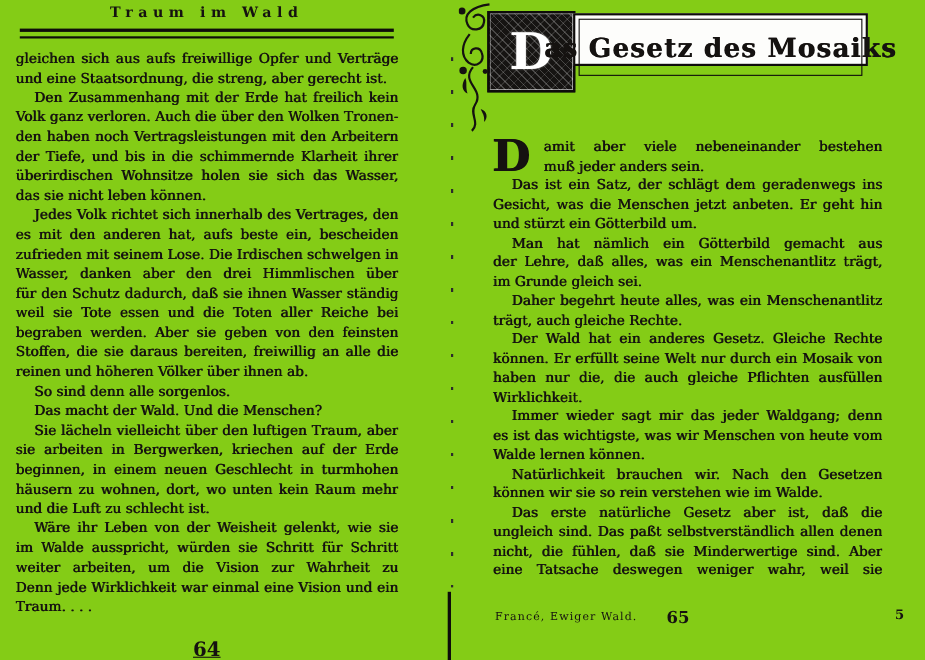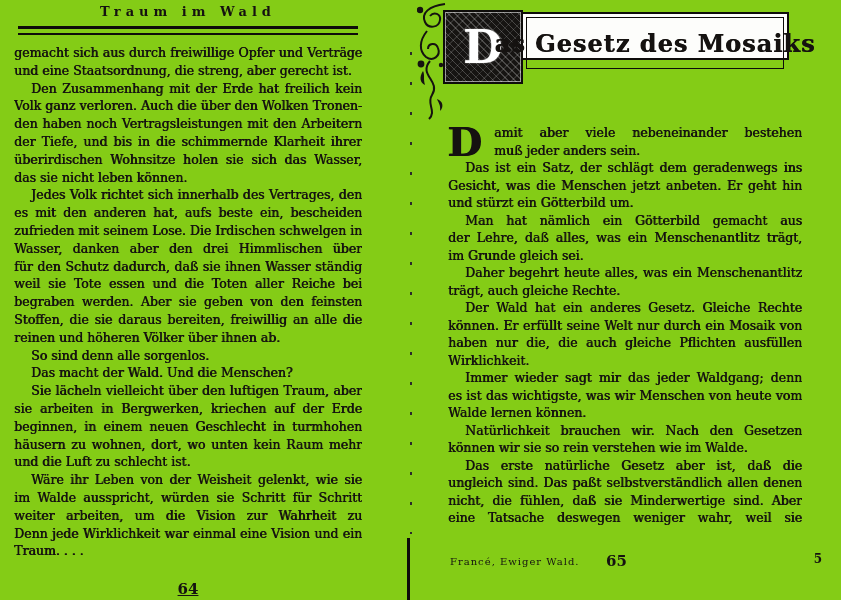--- a/index.html
+++ b/index.html
@@ -18,21 +18,21 @@
     margin:4px 4px 0 4px; height:4px;
     border-top:3px solid #0e0c0a; border-bottom:2px solid #0e0c0a;
   }
   .body-text { margin-top:9px; font-size:12.5px; line-height:17.8px;
     text-shadow:0.6px 0 currentColor; }
   .ln { text-align:justify; text-align-last:justify; height:17.8px; overflow:hidden; }
   .ln.end { text-align-last:left; }
   .ln.ind { text-indent:17px; }
   .pagenum-left {
     position:absolute; left:14px; top:580px; width:348px; text-align:center;
-    font-size:15px; font-weight:700;text-decoration:underline;
+    font-size:18px; font-weight:700;text-decoration:underline;
   }
   
   .gutter-dots {
     position:absolute; left:410px; top:52px; width:2px; height:482px;
     background:repeating-linear-gradient(to bottom,#2b2b2b 0 3px,transparent 3px 30px);
   }
   .gutter-line { position:absolute; left:407px; top:538px; width:3px; height:62px; background:#0e0c0a; }
   
   .page-right { position:absolute; left:448px; top:4px; width:354px; }
   .chapter-head { position:relative; height:120px; }
@@ -80,21 +80,21 @@
 </style>
 </head>
 <body>
 
 <div class="sheet">
 
   <div class="page-left">
     <div class="running-header">Traum im Wald</div>
     <div class="header-rule"></div>
     <div class="body-text">
-      <div class="ln">gemacht sich aus durch freiwillige Opfer und Verträge</div>
+      <div class="ln">gleichen sich aus aufs freiwillige Opfer und Verträge</div>
       <div class="ln end">und eine Staatsordnung, die streng, aber gerecht ist.</div>
       <div class="ln ind">Den Zusammenhang mit der Erde hat freilich kein</div>
       <div class="ln">Volk ganz verloren. Auch die über den Wolken Tronen-</div>
       <div class="ln">den haben noch Vertragsleistungen mit den Arbeitern</div>
       <div class="ln">der Tiefe, und bis in die schimmernde Klarheit ihrer</div>
       <div class="ln">überirdischen Wohnsitze holen sie sich das Wasser, ohne</div>
       <div class="ln end">das sie nicht leben können.</div>
       <div class="ln ind">Jedes Volk richtet sich innerhalb des Vertrages, den</div>
       <div class="ln">es mit den anderen hat, aufs beste ein, bescheiden und</div>
       <div class="ln">zufrieden mit seinem Lose. Die Irdischen schwelgen in</div>

